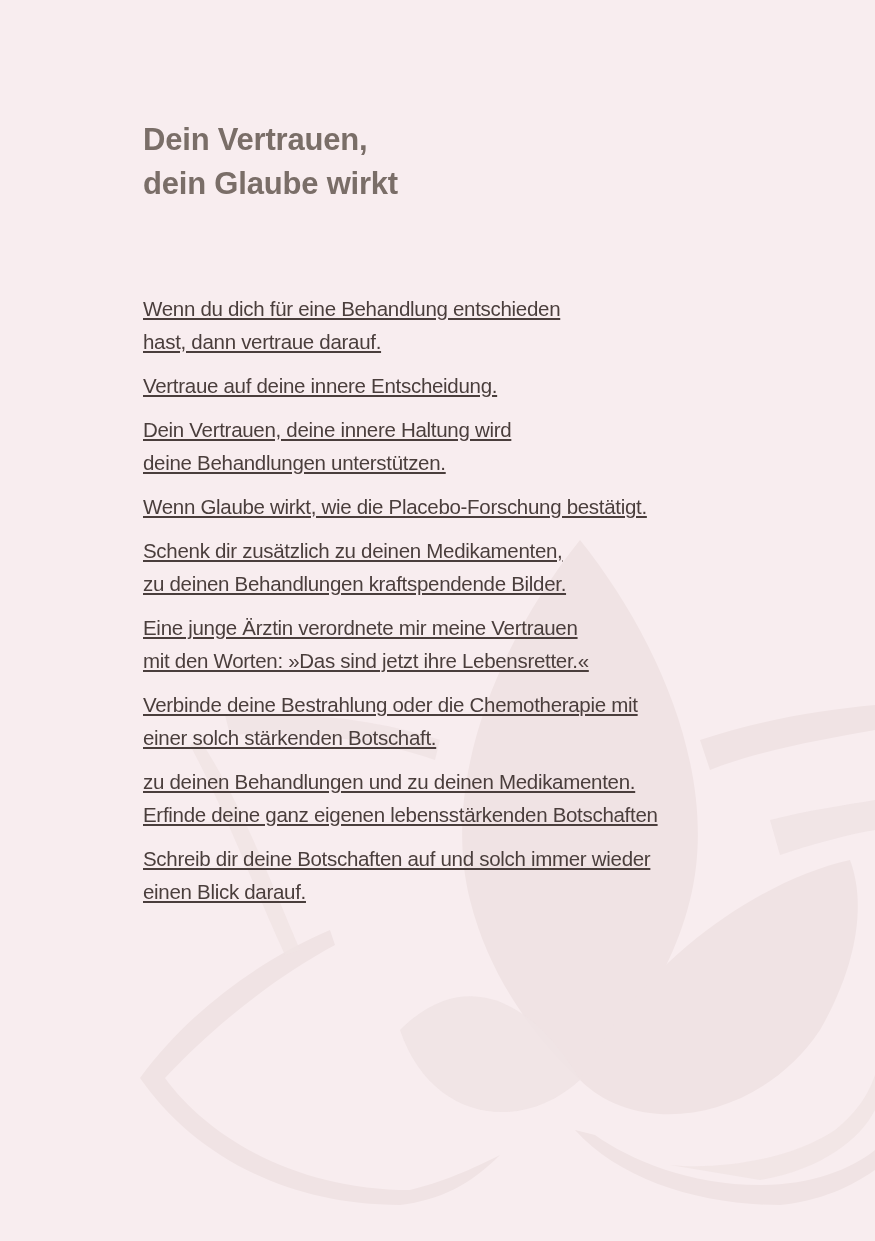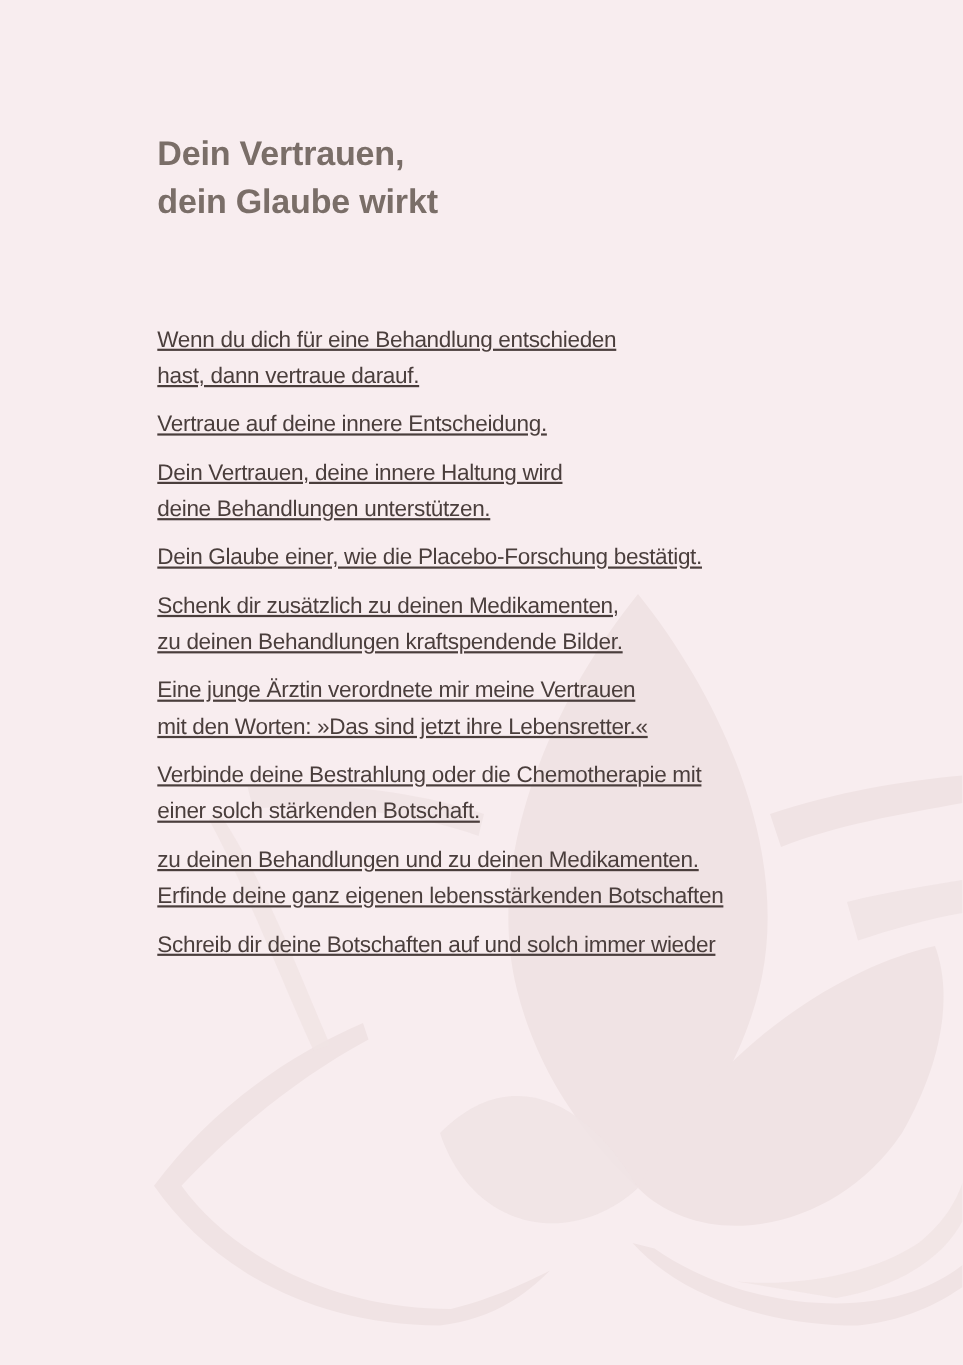--- a/index.html
+++ b/index.html
@@ -74,35 +74,36 @@
       <span>hast, dann vertraue darauf.</span>
     </p>
     <p class="para">
       <span>Vertraue auf deine innere Entscheidung.</span>
     </p>
     <p class="para">
       <span>Dein Vertrauen, deine innere Haltung wird</span>
       <span>deine Behandlungen unterstützen.</span>
     </p>
     <p class="para">
-      <span>Dein Glaube einer, wie die Placebo-Forschung bestätigt.</span>
+      <span>Wenn Glaube wirkt, wie die Placebo-Forschung bestätigt.</span>
     </p>
     <p class="para">
       <span>Schenk dir zusätzlich zu deinen Medikamenten,</span>
       <span>zu deinen Behandlungen kraftspendende Bilder.</span>
     </p>
     <p class="para">
       <span>Eine junge Ärztin verordnete mir meine Vertrauen</span>
       <span>mit den Worten: »Das sind jetzt ihre Lebensretter.«</span>
     </p>
     <p class="para">
       <span>Verbinde deine Bestrahlung oder die Chemotherapie mit</span>
       <span>einer solch stärkenden Botschaft.</span>
     </p>
     <p class="para">
       <span>zu deinen Behandlungen und zu deinen Medikamenten.</span>
       <span>Erfinde deine ganz eigenen lebensstärkenden Botschaften</span>
     </p>
     <p class="para">
       <span>Schreib dir deine Botschaften auf und solch immer wieder</span>
+      <span>einen Blick darauf.</span>
     </p>
   </section>
 </main>
 
 </body></html>

